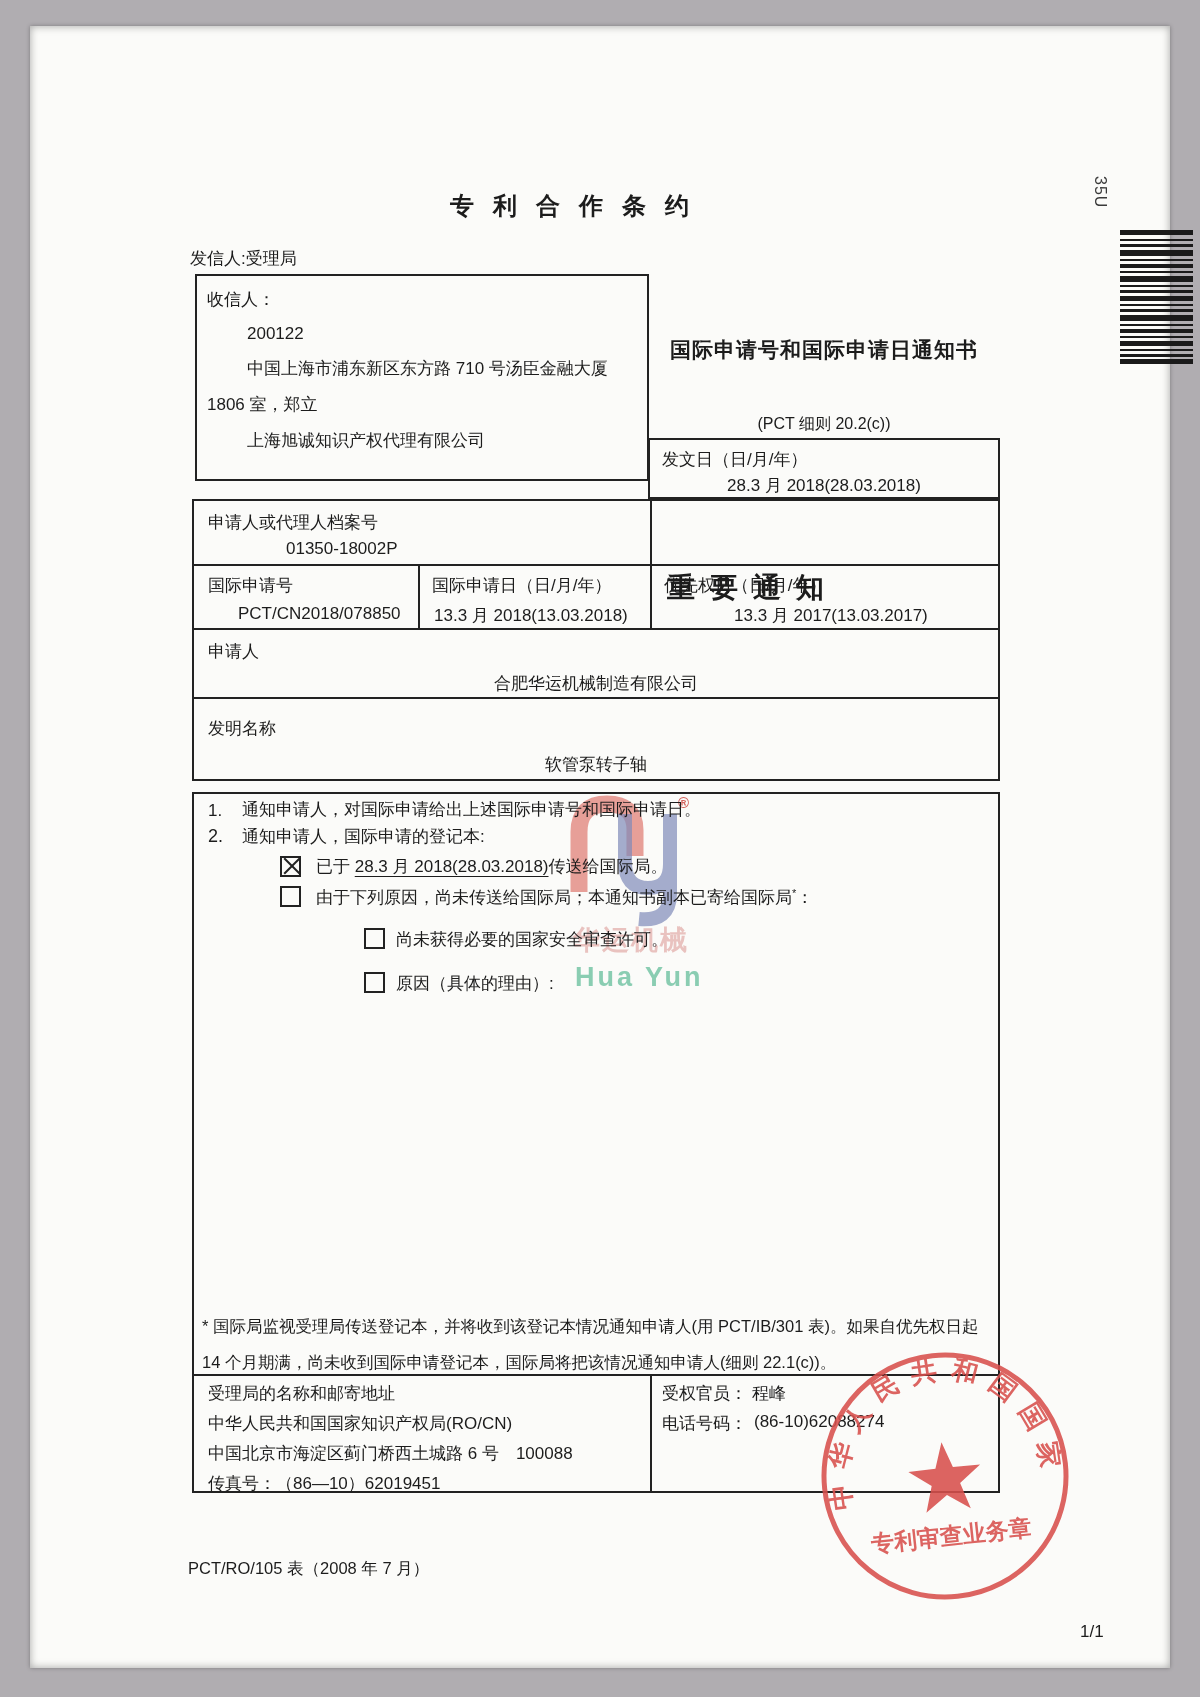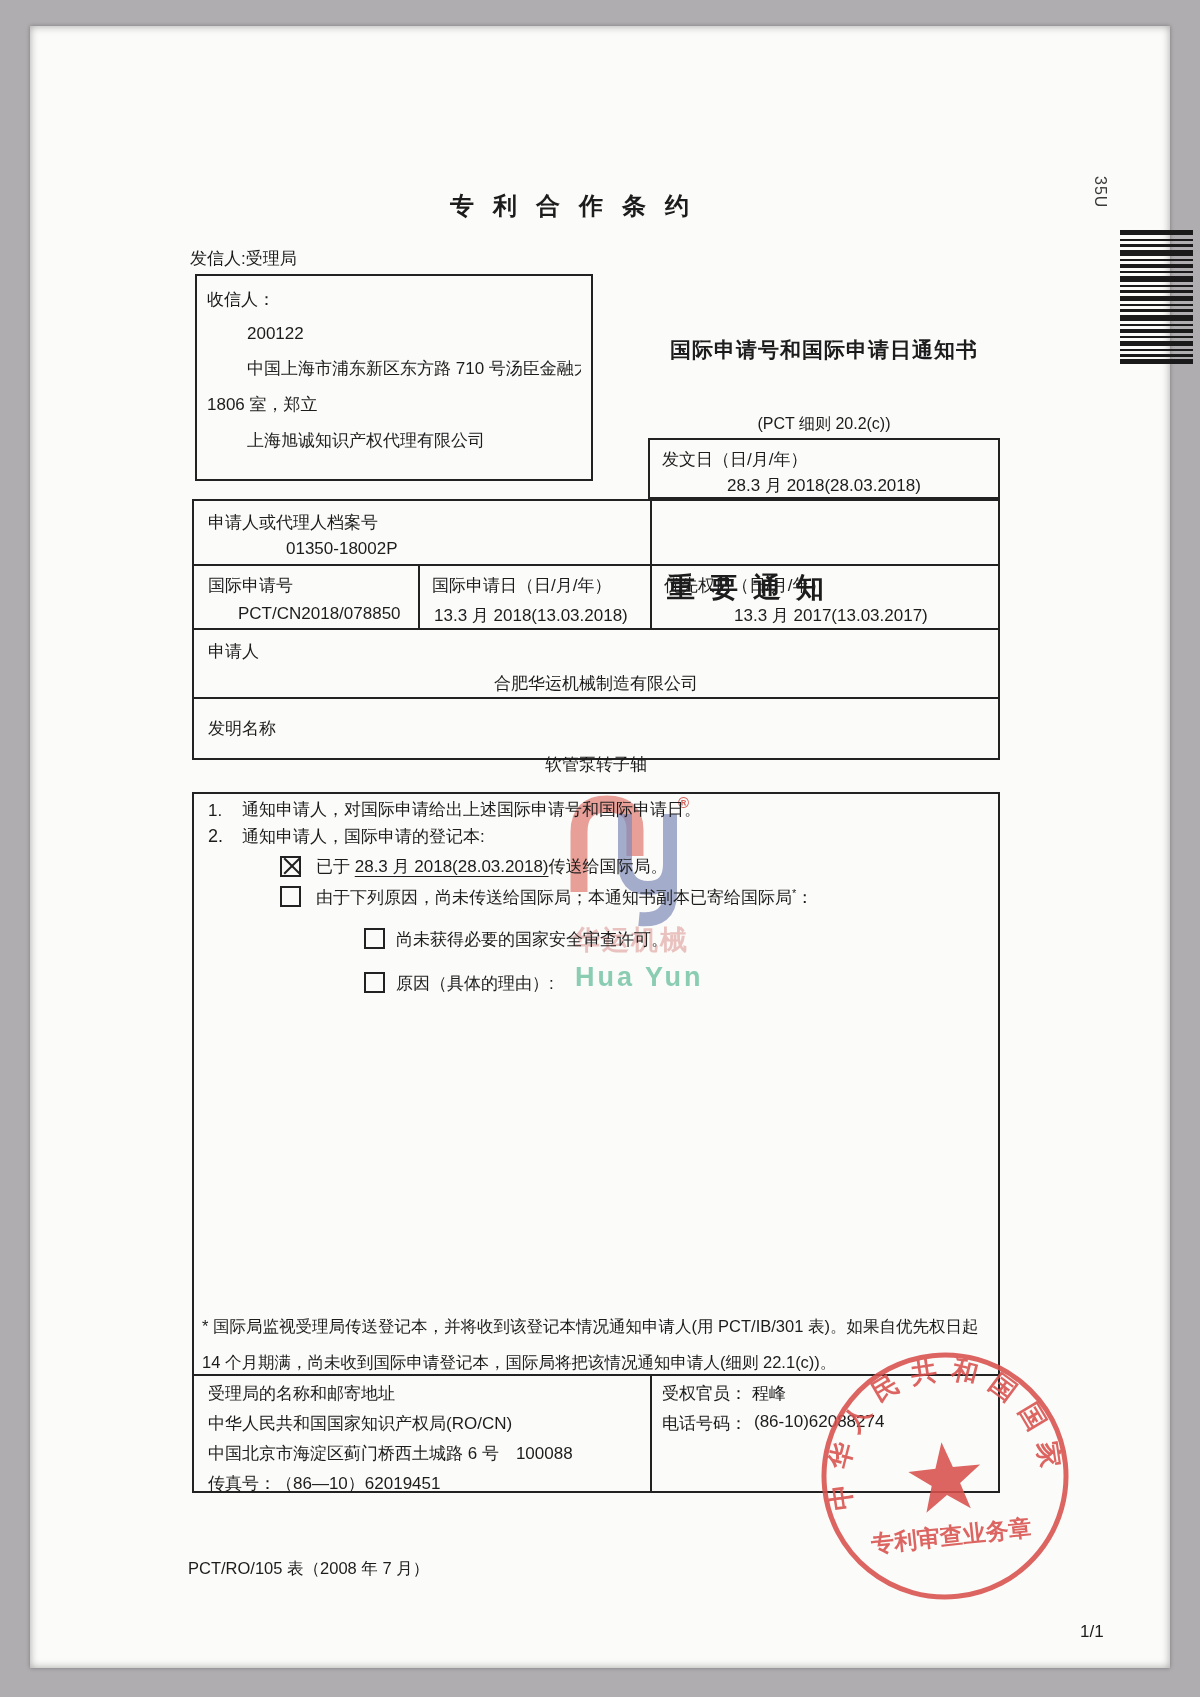--- a/index.html
+++ b/index.html
@@ -8,39 +8,39 @@
   .page { position:absolute; left:30px; top:26px; width:1140px; height:1642px;
           background:#fbfbf9; box-shadow:0 0 8px rgba(0,0,0,.35) inset, 0 0 4px rgba(0,0,0,.3); }
   .abs { position:absolute; }
   .cn { font-size:17px; line-height:1.0; white-space:nowrap; }
 
   .doc-title { left:420px; top:168px; font-size:24px; font-weight:bold; letter-spacing:19px; }
   .corner-code { left:1079px; top:150px; font-size:16px; color:#3a3a3a; transform:rotate(90deg); transform-origin:left top; letter-spacing:1px; }
   .barcode { left:1090px; top:204px; }
 
   .sender { left:160px; top:224px; }
-  .recipient-box { left:165px; top:248px; width:398px; height:207px; border:2px solid #222; padding:12px 10px 0 10px; }
+  .recipient-box { left:165px; top:248px; width:454px; height:207px; border:2px solid #222; padding:12px 10px 0 10px; }
   .recipient-box div { margin-bottom:13px; font-size:17px; white-space:nowrap; overflow:hidden; }
   .ind { padding-left:40px; }
 
   .right-col { left:618px; width:352px; text-align:center; }
   .pct-heading { top:252px; font-family:"Liberation Serif","DejaVu Serif",serif; font-size:46px; font-weight:bold; letter-spacing:3px; }
   .notice-title { top:310px; font-size:21px; font-weight:bold; letter-spacing:1px; }
   .rule-ref { top:388px; font-size:16px; }
 
   .mail-box { left:618px; top:412px; width:352px; height:61px; border:2px solid #222; }
   .mail-label { position:absolute; left:12px; top:8px; font-size:17px; }
   .mail-value { position:absolute; left:0; top:34px; width:100%; text-align:center; font-size:17px; }
 
   .grid { left:162px; top:473px; width:808px; border:2px solid #222; }
   .row { position:relative; border-bottom:2px solid #222; }
   .rowA { height:65px; }
   .rowB { height:64px; }
   .rowC { height:69px;padding-left:32px; }
-  .rowD { height:59px; border-bottom:none; }
+  .rowD { height:80px; border-bottom:none; }
   .vline { position:absolute; top:0; bottom:0; width:2px; background:#222; }
   .lbl { position:absolute; font-size:17px; }
   .val { position:absolute; font-size:17px; }
   .imp { position:absolute; left:458px; width:348px; top:24px; text-align:left; font-size:28px; font-weight:bold; letter-spacing:15px; text-indent:15px;margin-top:44px; }
 
   .bigbox { left:162px; top:766px; width:808px; height:582px; border:2px solid #222; border-bottom:none; }
   .num { position:absolute; font-size:17px; }
   .cb { position:absolute; width:21px; height:21px; border:2px solid #222; background:#fbfbf9; }
   .cb.checked::before, .cb.checked::after { content:""; position:absolute; left:-1px; top:7px; width:22px; height:2px; background:#222; }
   .cb.checked::before { transform:rotate(45deg); }

